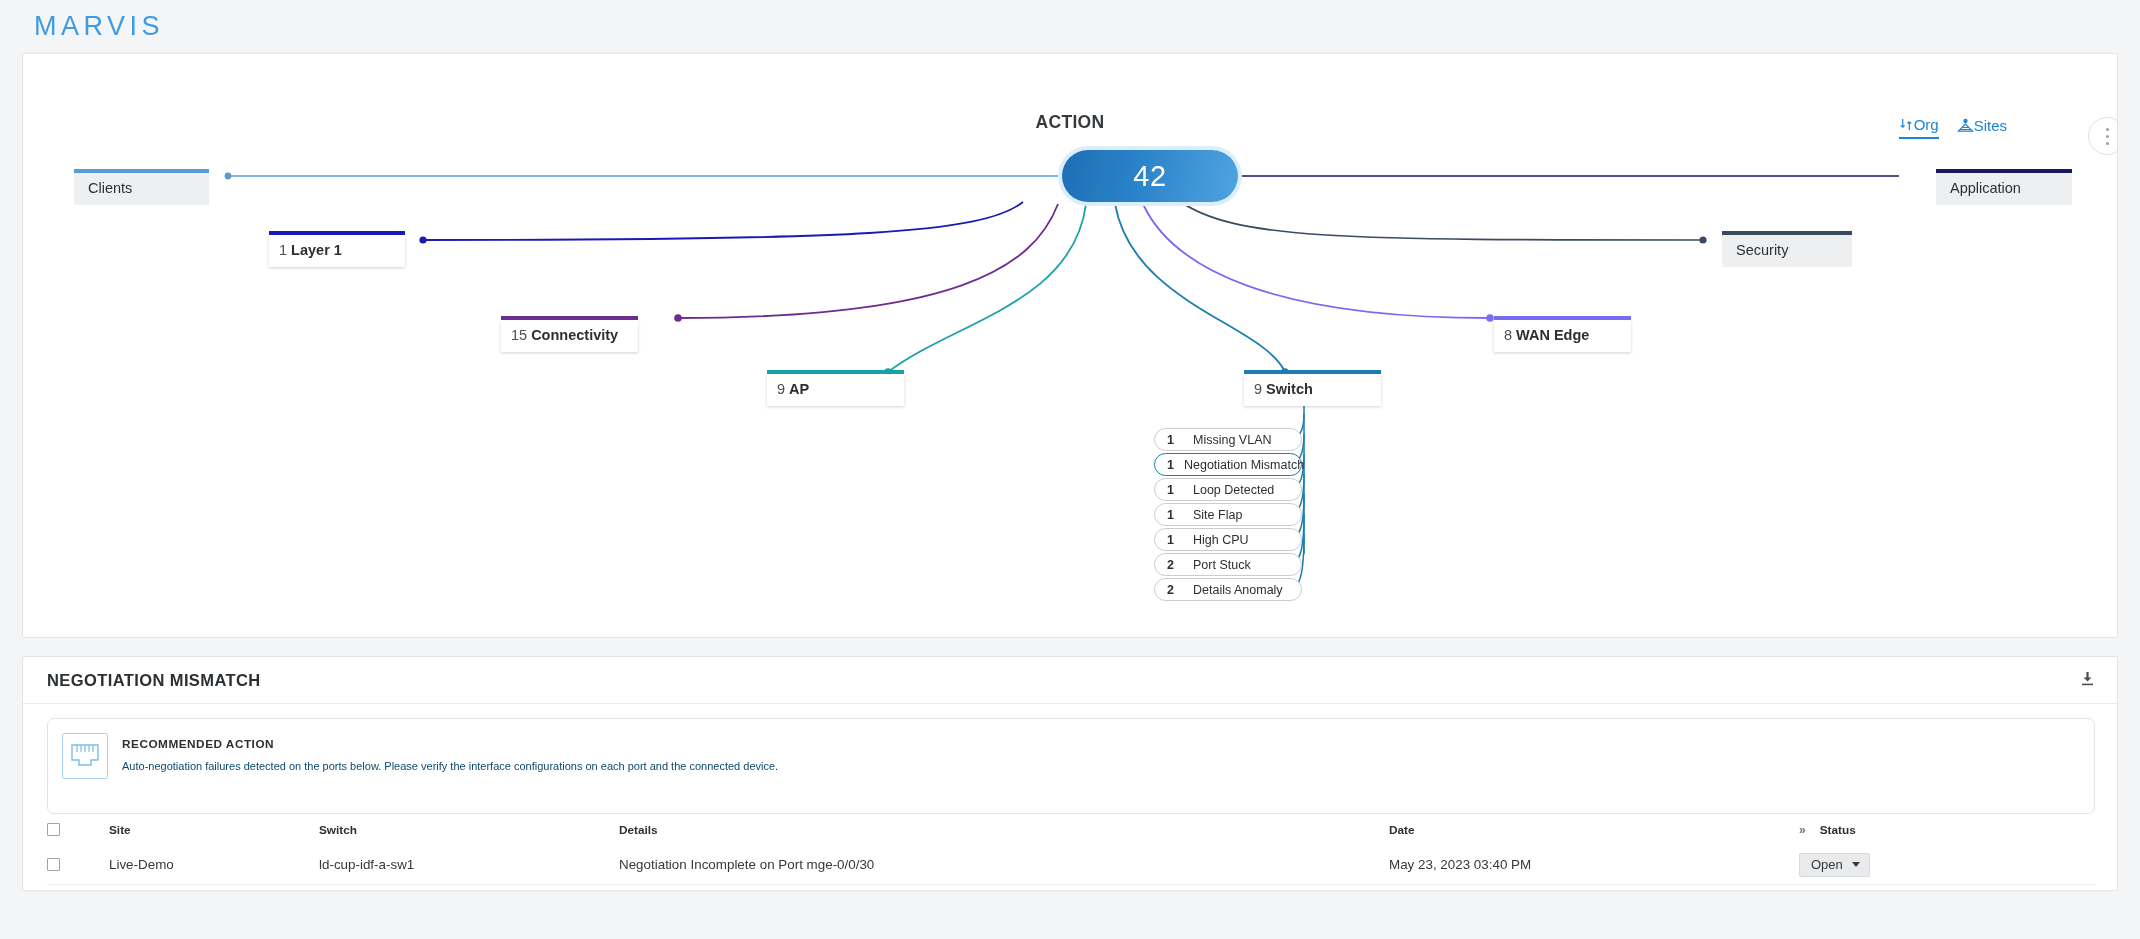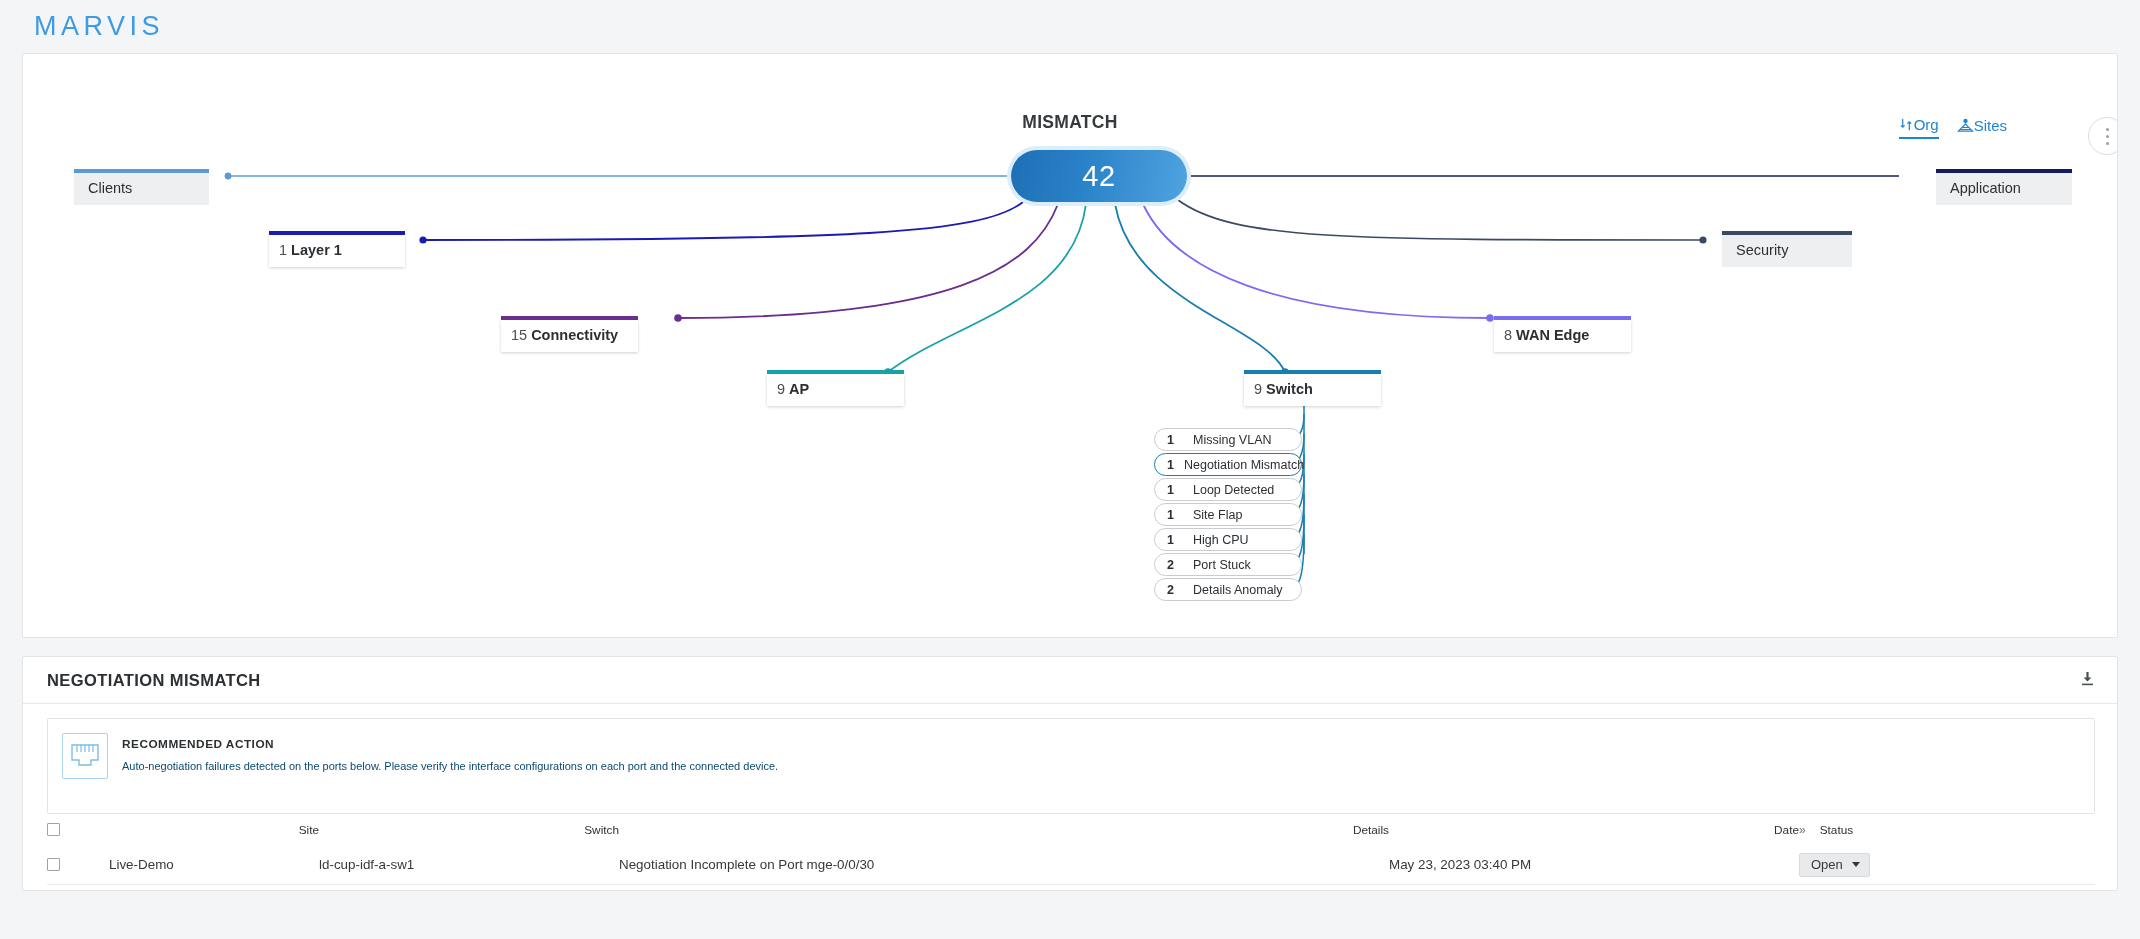--- a/index.html
+++ b/index.html
@@ -76,21 +76,21 @@
     background: #9aa0a6;
     box-shadow: 0 7px 0 #9aa0a6, 0 14px 0 #9aa0a6;
   }
 
   
   #graph { position: absolute; left: 0; top: 0; }
 
   
   .hub {
     position: absolute;
-    left: 988px; top: 96px;
+    left: 1039px; top: 96px;
     width: 176px; height: 52px;
     border-radius: 26px;
     background: linear-gradient(100deg, #1e6fb5 0%, #2a82c8 42%, #4fa3e0 100%);
     box-shadow: 0 0 0 4px #ddeefb;
     display: flex; align-items: center; justify-content: center;
     color: #fff; font-size: 29px; font-weight: 400;
     letter-spacing: 0.5px;
     cursor: pointer;
   }
 
@@ -146,41 +146,41 @@
   }
   .detail-title {
     font-size: 16.5px; font-weight: 600; color: #2c3033;
     letter-spacing: .4px;
   }
   .dl-icon { position: absolute; right: 22px; top: 14px; cursor: pointer; }
 
   .rec-box {
     margin: 14px 22px 0 24px;
     border: 1px solid #e3e4e6;
-    border-radius: 2px;
+    border-radius: 7px;
     display: flex; align-items: flex-start;
     padding: 14px 18px 16px 14px;
     gap: 14px;
     height: 96px;
   }
   .rj45 {
     width: 46px; height: 46px; flex: 0 0 46px;
     border: 1px solid #a8d4f0; border-radius: 2px;
     display: flex; align-items: center; justify-content: center;
   }
   .rec-title {
     font-size: 11.8px; font-weight: 700; color: #2c3033;
     letter-spacing: .5px; margin-top: 4px;
   }
   .rec-text { font-size: 11px; color: #0c4a6e; margin-top: 9px; }
 
   
   .tbl { margin: 0 22px 0 24px; font-size: 13.2px; }
   .trow { display: flex; align-items: center; height: 31px; }
-  .thead { font-weight: 400; color: #2c3033; font-size: 11.8px; border-bottom: 0; text-align: right; }
+  .thead { font-weight: 700; color: #2c3033; font-size: 11.8px; border-bottom: 0; }
   .tbody { color: #35393c; font-size: 13.4px; height: 40px; border-bottom: 1px solid #ebecee; }
   .c-chk  { width: 62px; display: flex; align-items: center; }
   .c-site { width: 210px; }
   .c-sw   { width: 300px; }
   .c-det  { width: 770px; }
   .c-date { width: 410px; }
   .c-stat { flex: 1; display: flex; align-items: center; gap: 8px; }
   .chk {
     width: 13px; height: 13px;
     border: 1px solid #9da3a8; background: #fff; border-radius: 1px;
@@ -199,21 +199,21 @@
 </style>
 </head>
 <body>
 
 <div class="topbar">
   <div class="brand">MARVIS</div>
 </div>
 
 <div class="card" id="topology-card">
 
-  <div class="actions-title">MISMATCH</div>
+  <div class="actions-title">ACTION</div>
 
   <div class="org-sites">
     <div class="os-item active">
       <span>
         <svg width="15" height="15" viewBox="0 0 16 16">
           <path d="M4 2 L4 11 M4 11 L2 9 M4 11 L6 9" stroke="#1d84d6" stroke-width="1.3" fill="none"></path>
           <path d="M11 14 L11 5 M11 5 L9 7 M11 5 L13 7" stroke="#1d84d6" stroke-width="1.3" fill="none"></path>
         </svg>
       </span>
       <span>Org</span>

